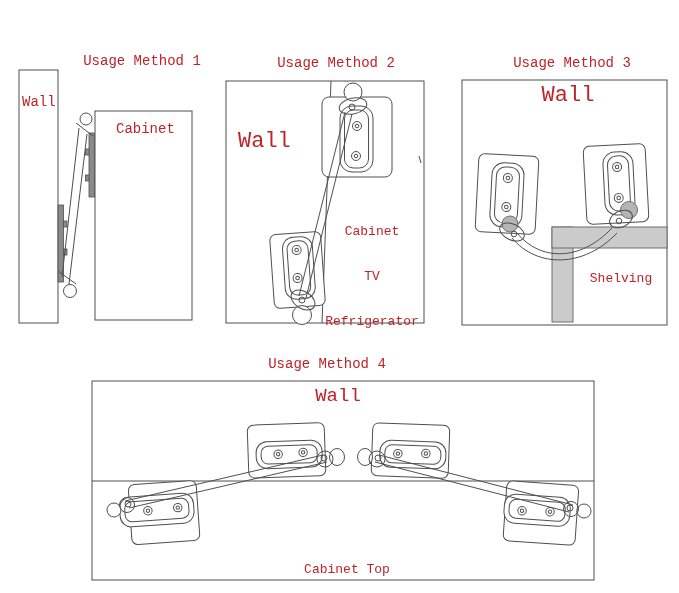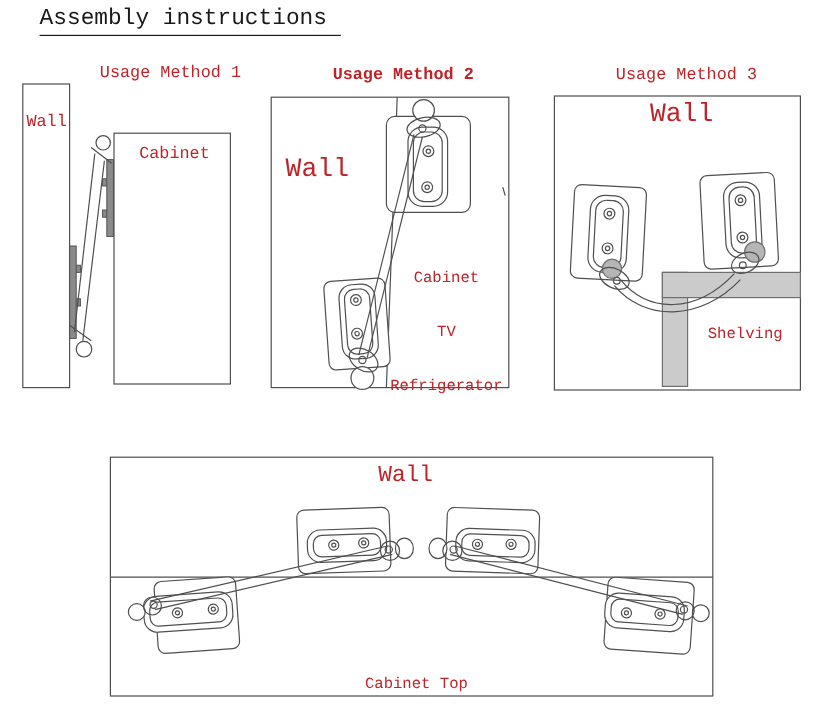--- a/index.html
+++ b/index.html
@@ -19,21 +19,21 @@
   .lbl{position:absolute;line-height:1.1;white-space:pre;color:#bf2328;}
   .ctr{transform:translateX(-50%);}
   .black{color:#1a1a1a;}
   .page-title{
     left:33px;top:5px;font-size:19px;
     border-bottom:1.5px solid #1a1a1a;
     padding:0 12px 3px 0;
   }
   .method-title{font-size:14px;text-align:center;}
   .t1{left:142px;top:54px;}
-  .t2{left:336px;top:56px;font-weight:bold;}
+  .t2{left:336px;top:56px;}
   .t3{left:572px;top:56px;}
   .t4{left:327px;top:357px;}
   .p1-wall{left:22px;top:95px;font-size:14px;}
   .p1-cab{left:116px;top:122px;font-size:14px;}
   .p2-wall{left:238px;top:130px;font-size:22px;}
   .p2-stack{left:372px;top:194px;font-size:13px;text-align:center;line-height:15px;}
   .p3-wall{left:568px;top:84px;font-size:22px;}
   .p3-shelf{left:621px;top:272px;font-size:13px;}
   .p4-wall{left:338px;top:386px;font-size:19px;}
   .p4-cabtop{left:347px;top:539px;font-size:13px;margin-top:24px;}
@@ -193,25 +193,25 @@
         <circle cx="324" cy="458" r="3"></circle>
       <circle cx="377" cy="459" r="8"></circle>
         <circle cx="378" cy="458" r="3"></circle>
       <circle cx="127" cy="505" r="7.5"></circle>
         <circle cx="128" cy="504" r="3"></circle>
       <circle cx="571" cy="509" r="7.5"></circle>
         <circle cx="570" cy="508" r="3"></circle>
     </g>
   </svg>
 
-  <div class="lbl black page-title">Assembly instructions</div>
 
   <div class="lbl method-title ctr t1">Usage Method 1</div>
   <div class="lbl method-title ctr t2">Usage Method 2</div>
   <div class="lbl method-title ctr t3">Usage Method 3</div>
+  <div class="lbl method-title ctr t4">Usage Method 4</div>
 
   <div class="lbl p1-wall">Wall</div>
   <div class="lbl p1-cab">Cabinet</div>
 
   <div class="lbl p2-wall">Wall</div>
   <div class="lbl ctr p2-stack">
     <div>Cabinet</div>
     <div>TV</div>
     <div>Refrigerator</div>
   </div>

